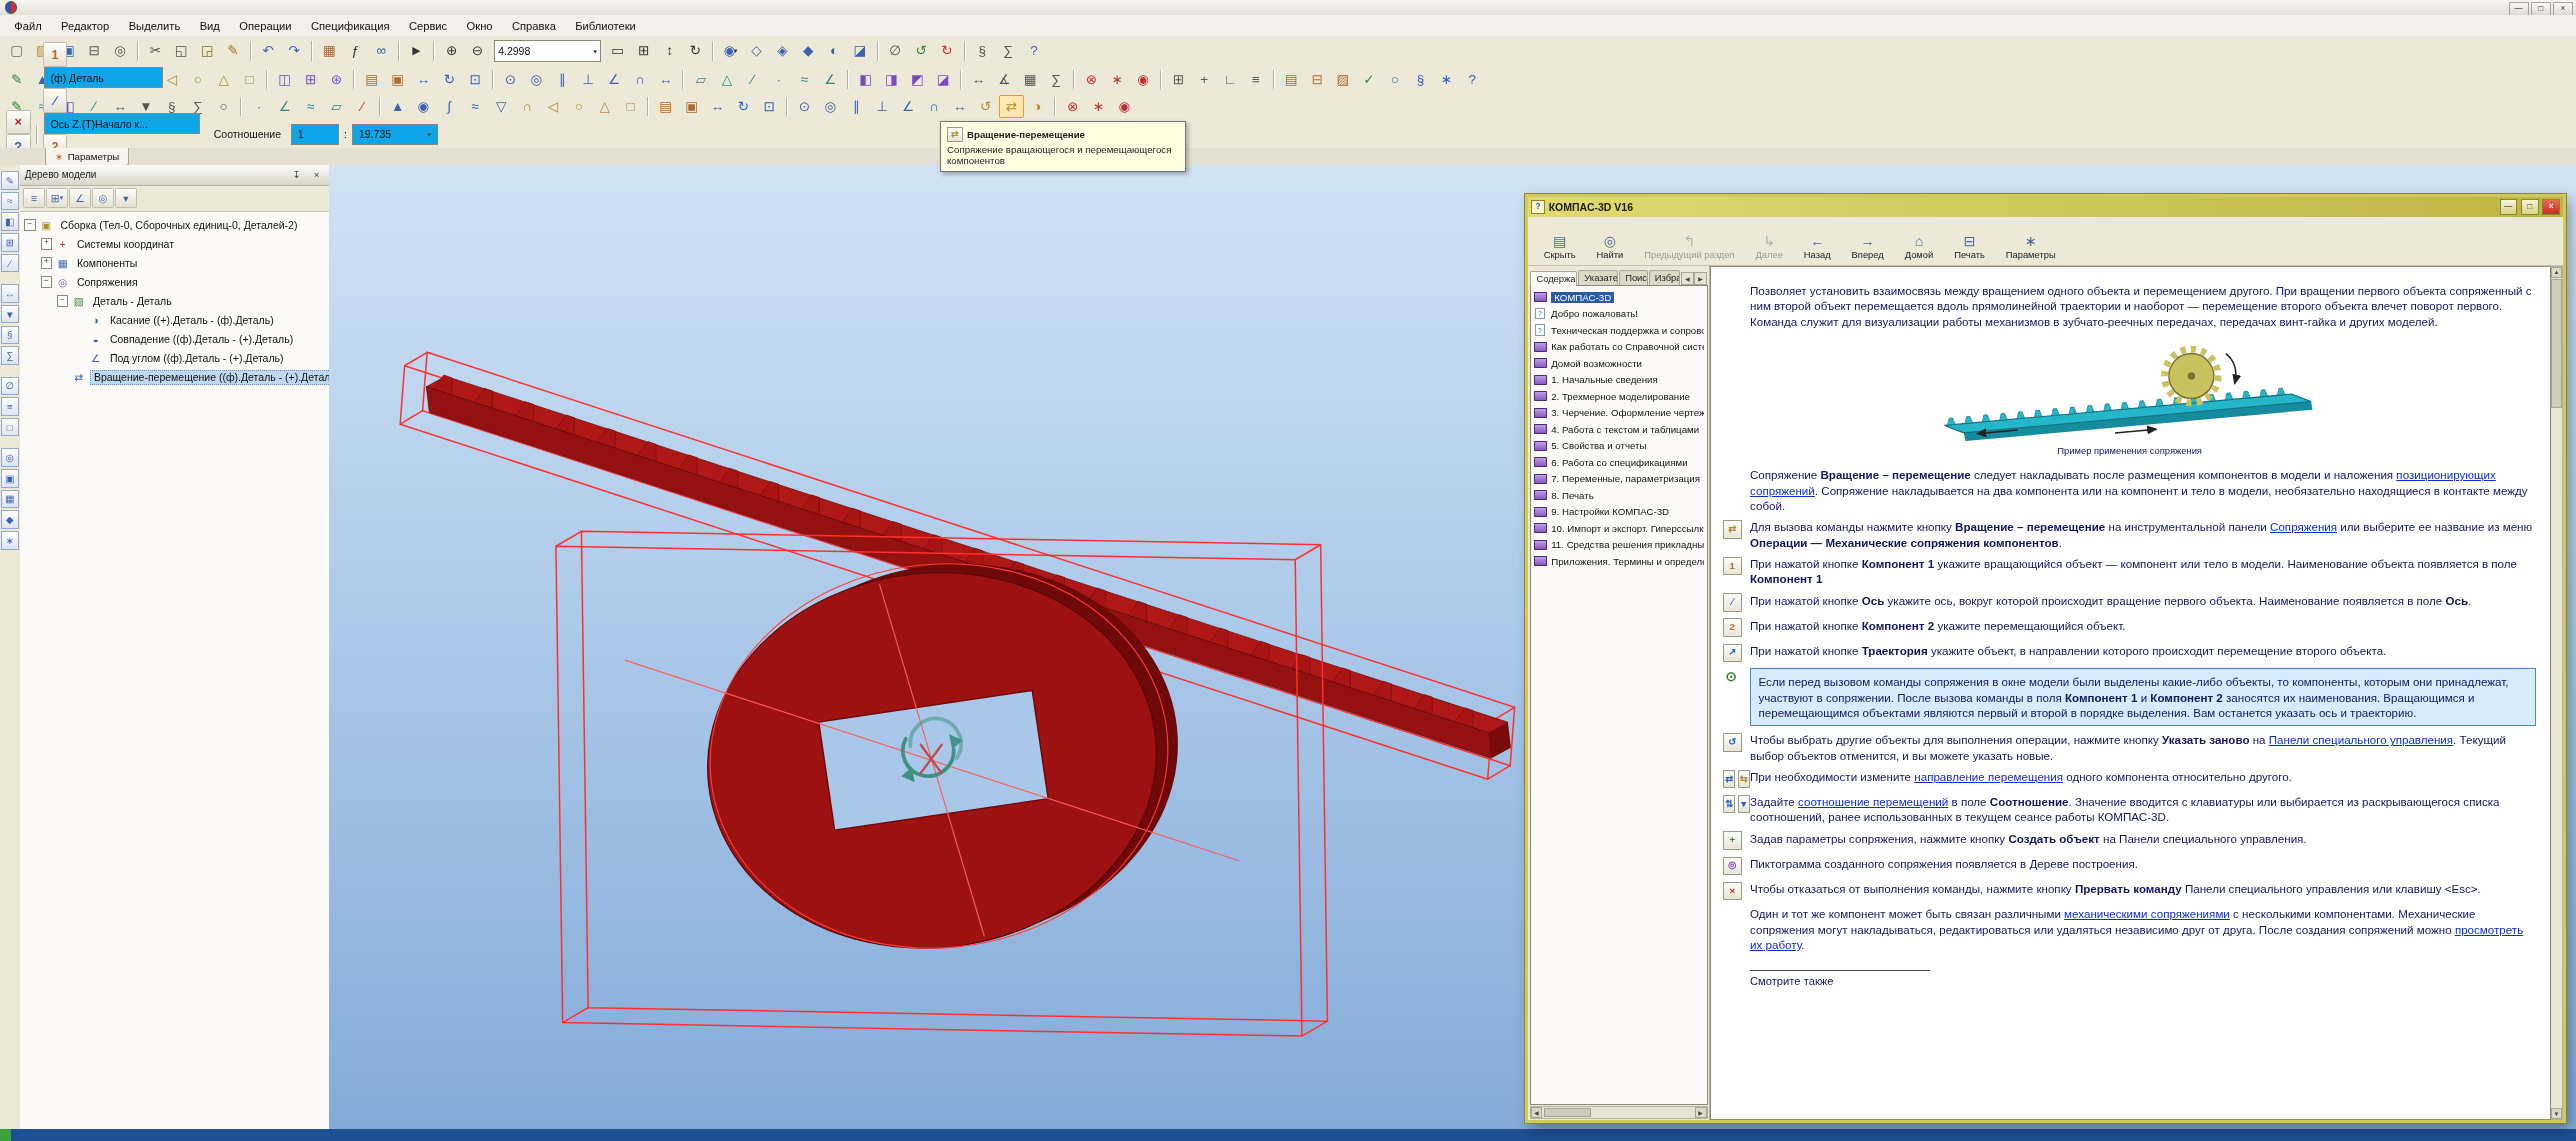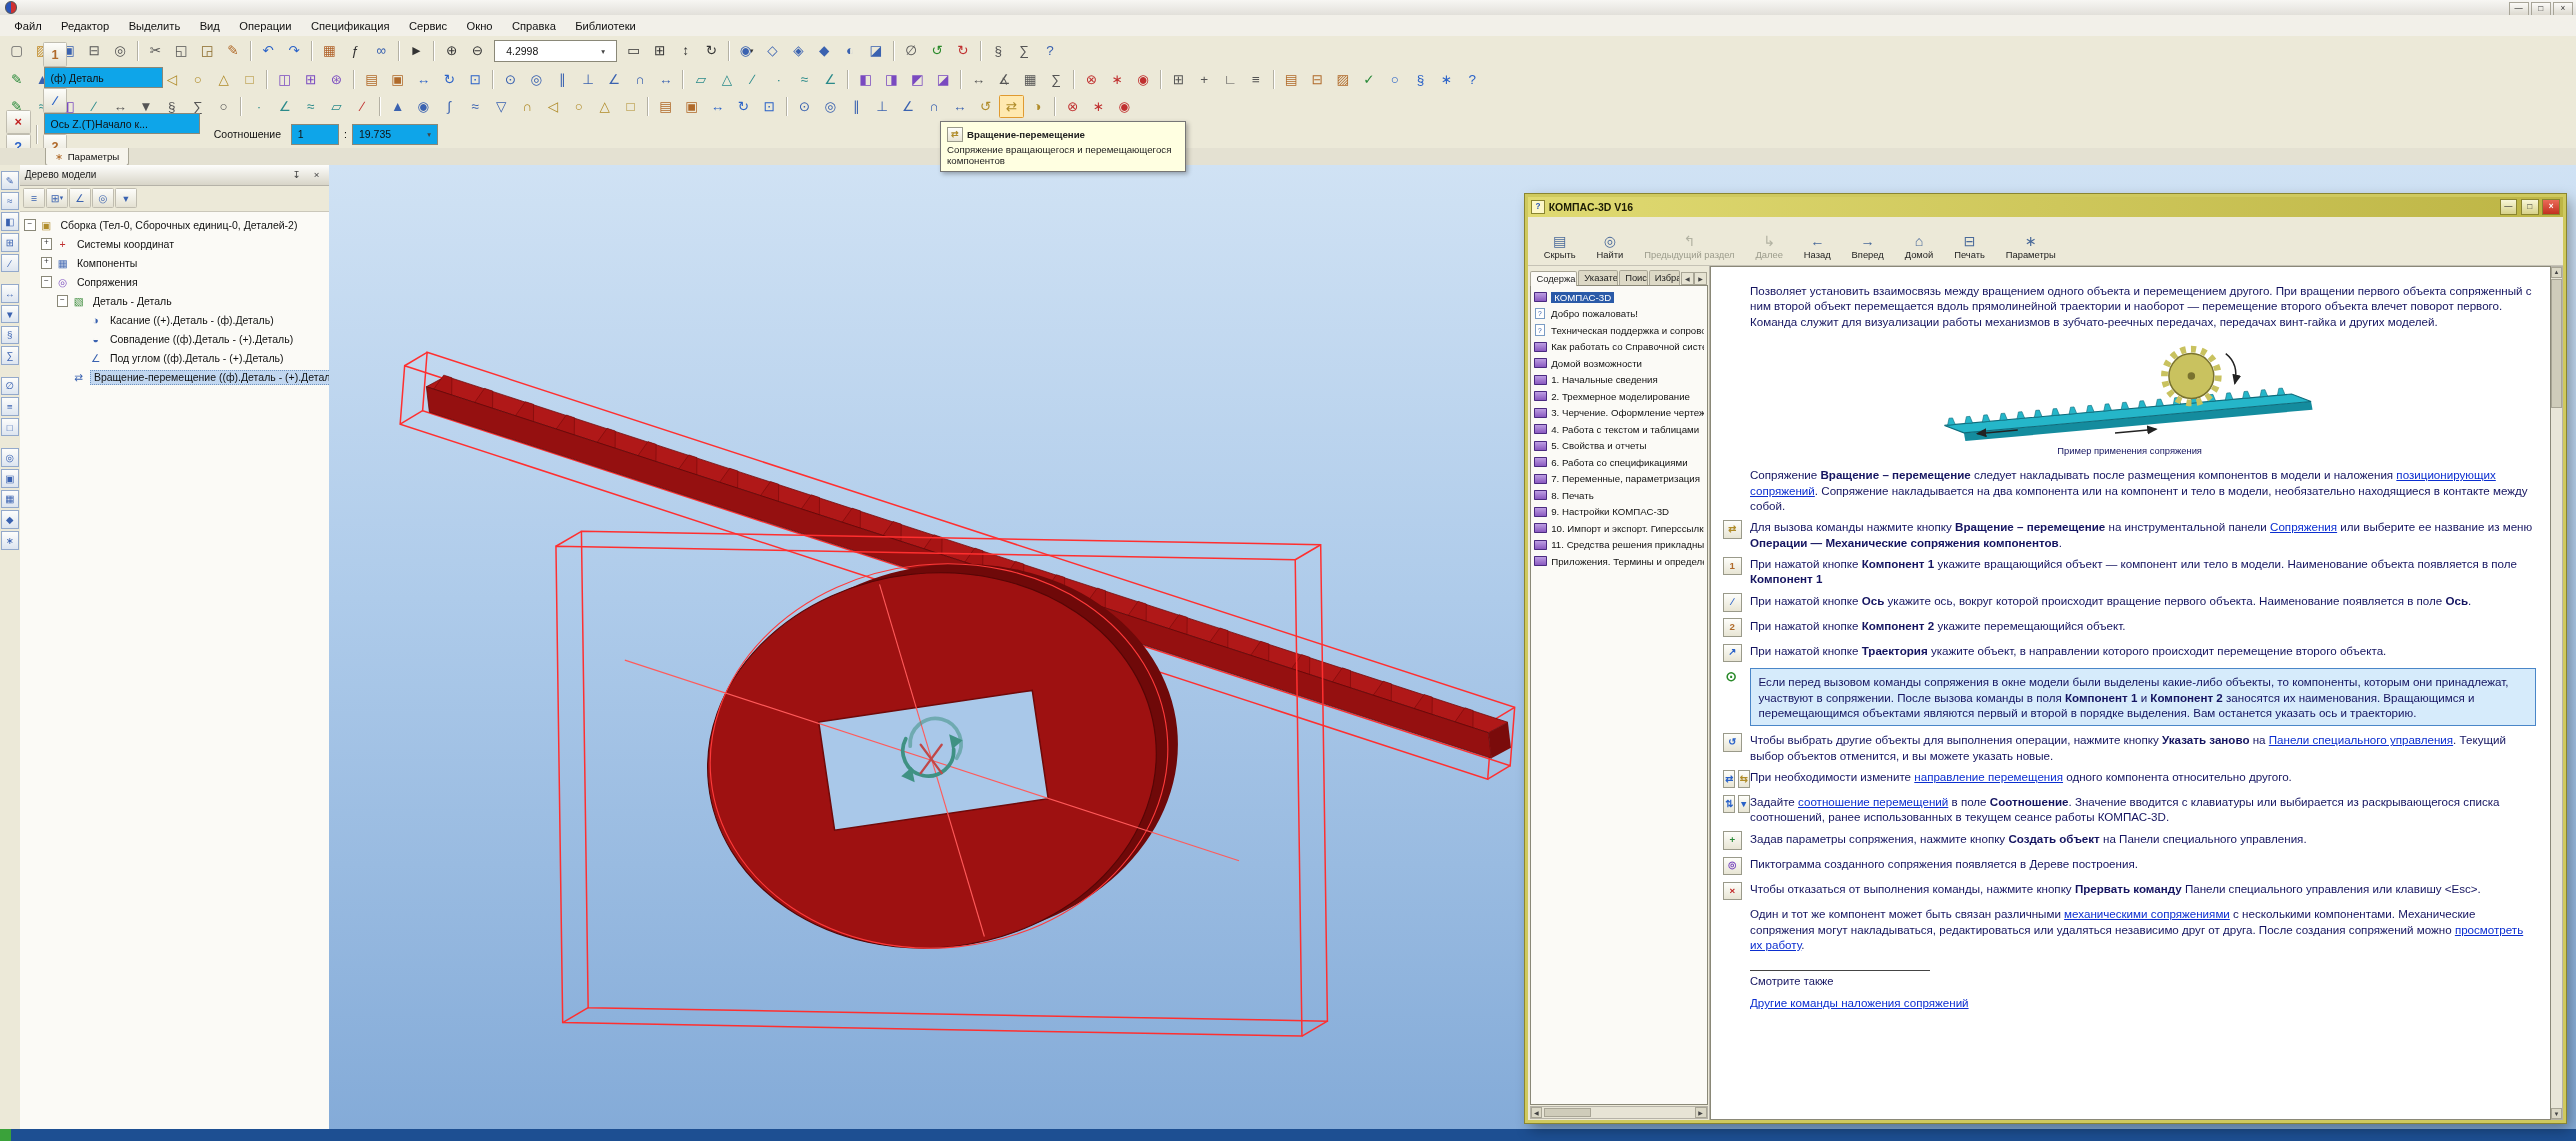--- a/index.html
+++ b/index.html
@@ -17,21 +17,21 @@
   .trow{position:absolute;left:0;right:0;display:flex;align-items:center;padding-left:3.7px;background:#ece9d8;border-bottom:0.7px solid #cac7ba;}
   #tb1{top:36px;height:30px;}
   #tb2{top:66px;height:27px;}
   #tb3{top:93px;height:27px;}
   .tbtn{width:22.5px;height:22.5px;margin:0 0.7px;display:flex;align-items:center;justify-content:center;border:0.7px solid transparent;border-radius:1.5px;}
   .tbtn .g{font-size:13.5px;line-height:1;}
   #tb2 .tbtn,#tb3 .tbtn{width:22.5px;height:21px;}
   .tbtn.active{background:#ffe9b0;border:0.7px solid #e09a30;}
   .tbtn .dd{font-size:6.7px;color:#333;margin-left:-1.5px;}
   .tsep{width:0;height:19.5px;border-left:0.7px solid #b4b1a4;border-right:0.7px solid #fff;margin:0 3.7px;}
-  .zoomcombo{width:99px;height:19.5px;background:#fff;border:0.7px solid #8a8878;display:flex;align-items:center;justify-content:space-between;margin:0 3.7px;padding:0 11px;font-size:10.5px;color:#111;}
+  .zoomcombo{width:99px;height:19.5px;background:#fff;border:0.7px solid #8a8878;display:flex;align-items:center;justify-content:space-between;margin:0 3.7px;padding:0 3px;font-size:10.5px;color:#111;}
   .zarr{font-size:7.5px;color:#444;}
 
   
   #paramsrow{position:absolute;left:0;top:120px;right:0;height:28.5px;background:#ece9d8;border-bottom:0.7px solid #cac7ba;display:flex;align-items:center;padding-left:4.5px;}
   .pbtn{width:22.5px;height:22.5px;display:flex;align-items:center;justify-content:center;border:0.7px solid #c0bdb0;border-radius:1.5px;background:linear-gradient(#fdfdfa,#e4e1d2);margin:0 1.5px;}
   .pbtn .g{font-size:12.7px;font-weight:bold;}
   .pfield{height:19.5px;background:#0ea5e9;border:0.7px solid #8a8878;font-size:10.5px;color:#111;display:flex;align-items:center;padding:0 6px;margin:0 2.2px;white-space:nowrap;overflow:hidden;}
   .ratio-label{font-size:10.5px;color:#111;margin:0 7.5px 0 12px;}
   .rsep{font-size:10.5px;margin:0 3px;}
   #tabstrip{position:absolute;left:0;top:148px;right:0;height:17px;background:#e4e1d2;border-bottom:0.7px solid #b8b5a8;}
@@ -1039,24 +1039,20 @@
                 <div class="bic">
                   <span class="cicon" style="color: rgb(192, 32, 32);">×</span>
                 </div>
                 <div class="btx"><span>Чтобы отказаться от выполнения команды, нажмите кнопку </span><b>Прервать команду</b><span> Панели специального управления или клавишу &lt;Esc&gt;.</span></div>
               </div>
               <div class="blk">
                 <div class="bic"></div>
                 <div class="btx"><span>Один и тот же компонент может быть связан различными </span><a class="hl">механическими сопряжениями</a><span> с несколькими компонентами. Механические сопряжения могут накладываться, редактироваться или удаляться независимо друг от друга. После создания сопряжений можно </span><a class="hl">просмотреть их работу</a><span>.</span></div>
               </div>
               <div class="seealso">Смотрите также</div>
-              <div class="blk">
-                <div class="bic"></div>
-                <div class="btx"><a class="hl">Другие команды наложения сопряжений</a></div>
-              </div>
             </div>
         </div>
         <div id="vscroll">
           <span class="scarr v">▲</span>
           <span class="vthumb"></span>
           <span class="fillsp"></span>
           <span class="scarr v">▼</span>
         </div>
       </div>
     </div>

